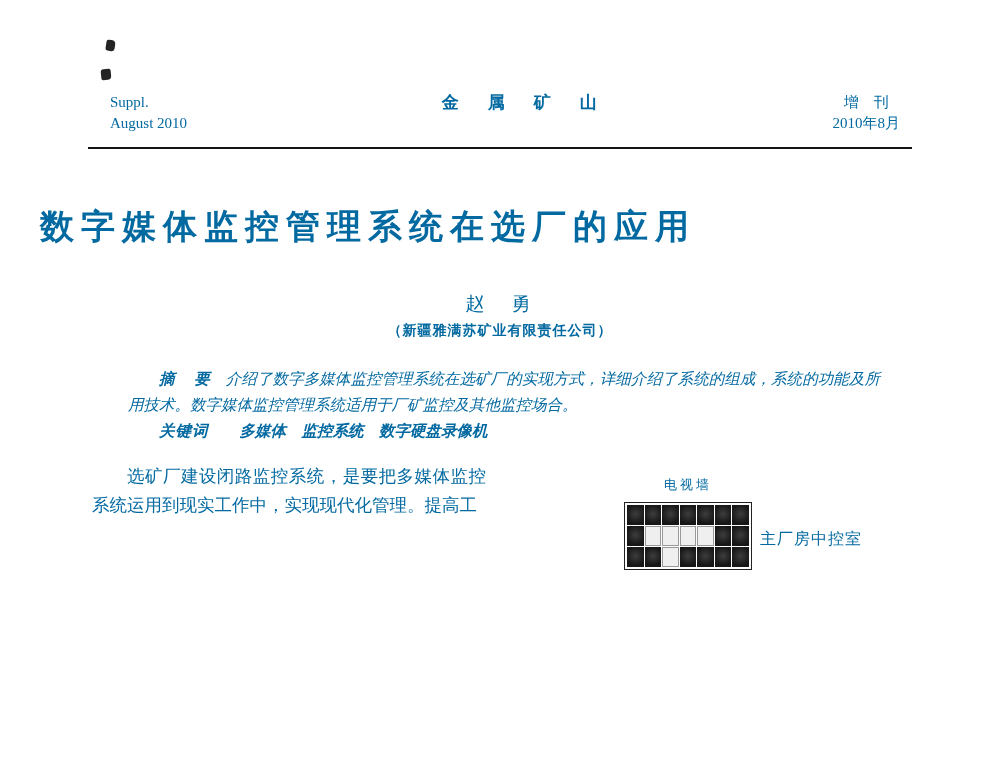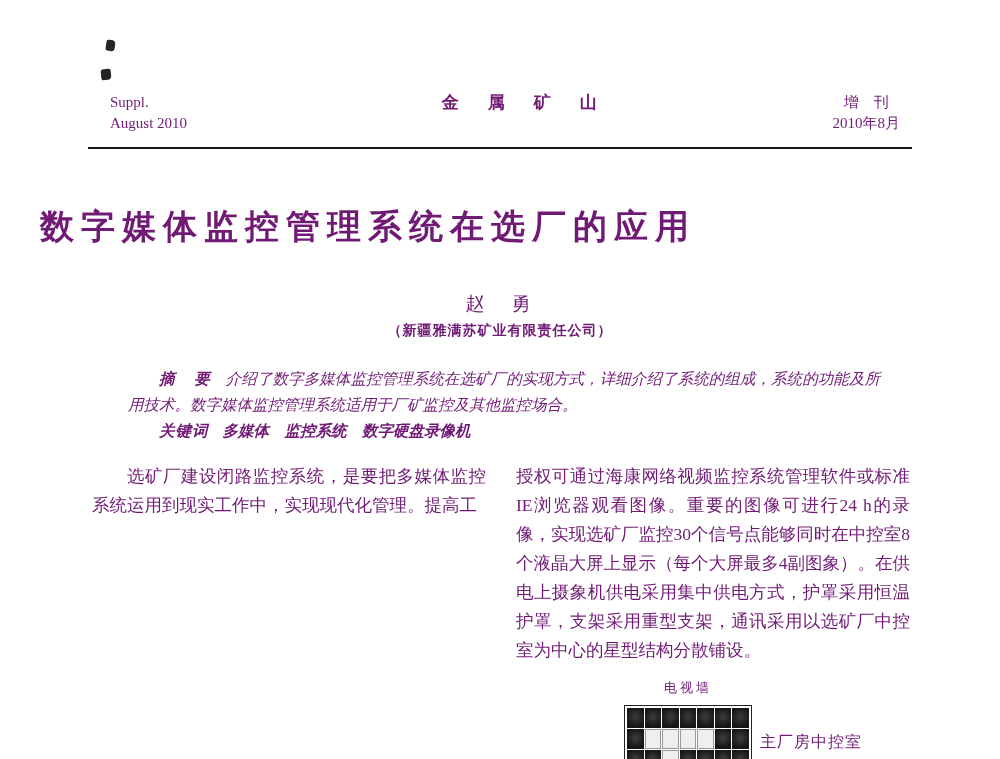--- a/index.html
+++ b/index.html
@@ -2,21 +2,21 @@
 <html><head>
 <meta charset="utf-8">
 <style>
   html,body{margin:0;padding:0;background:#e8e8e8;}
   .page{
     position:relative;
     width:1000px;height:759px;
     background:#ffffff;
     overflow:hidden;
     font-family:"Liberation Serif","DejaVu Serif",serif;
-    color:#701a75;
+    color:#0369a1;
   }
   
   .header{
     position:absolute;top:92px;left:110px;right:100px;
     display:flex;justify-content:space-between;align-items:flex-start;
   }
   .hdr-left{font-size:15px;line-height:21px;text-align:left;}
   .hdr-center{text-align:center;}
   .journal-cn{font-size:17px;font-weight:700;letter-spacing:6px;line-height:21px;margin-left:25px;}
   .journal-en{font-size:15px;font-weight:700;letter-spacing:2px;line-height:21px;}
@@ -40,21 +40,21 @@
     text-align:center;font-size:14px;font-weight:700;letter-spacing:1px;
   }
   
   .abstract{
     position:absolute;top:366px;left:128px;width:752px;
     font-size:15.5px;line-height:26px;text-align:justify;
   }
   .abstract p{margin:0;text-indent:2em;font-style:italic;}
   .abs-label{font-weight:700;margin-right:14px;letter-spacing:2px;}
   .keywords{font-weight:700;}
-  .kw-label{margin-right:14px;letter-spacing:1px;}
+  .kw-label{margin-right:31px;letter-spacing:1px;}
   
   .columns{
     position:absolute;top:462px;left:92px;width:818px;
     display:flex;gap:30px;
   }
   .col{flex:1;font-size:17.5px;line-height:29px;text-align:justify;}
   .col p{margin:0;}
   .col p.indent{text-indent:2em;}
   .col p.noindent{text-indent:0;}
   
@@ -110,21 +110,20 @@
   <div class="abstract">
     <p><span class="abs-label">摘　要</span><span>介绍了数字多媒体监控管理系统在选矿厂的实现方式，详细介绍了系统的组成，系统的功能及所用技术。数字媒体监控管理系统适用于厂矿监控及其他监控场合。</span></p>
     <p class="keywords"><span class="kw-label">关键词</span><span>多媒体　监控系统　数字硬盘录像机</span></p>
   </div>
 
   <div class="columns">
     <div class="col">
       <p class="indent">选矿厂建设闭路监控系统，是要把多媒体监控系统运用到现实工作中，实现现代化管理。提高工</p>
     </div>
     <div class="col">
-      <p class="noindent">授权可通过海康网络视频监控系统管理软件或标准IE浏览器观看图像。重要的图像可进行24 h的录像，实现选矿厂监控30个信号点能够同时在中控室8个液晶大屏上显示（每个大屏最多4副图象）。在供电上摄象机供电采用集中供电方式，护罩采用恒温护罩，支架采用重型支架，通讯采用以选矿厂中控室为中心的星型结构分散铺设。</p>
 
       <div class="figure">
         <div class="fig-top-label">电视墙</div>
         <div class="fig-row">
           <div class="tv-wall">
             <div class="tv-cell"></div>
             <div class="tv-cell"></div>
             <div class="tv-cell"></div>
             <div class="tv-cell"></div>
             <div class="tv-cell"></div>

